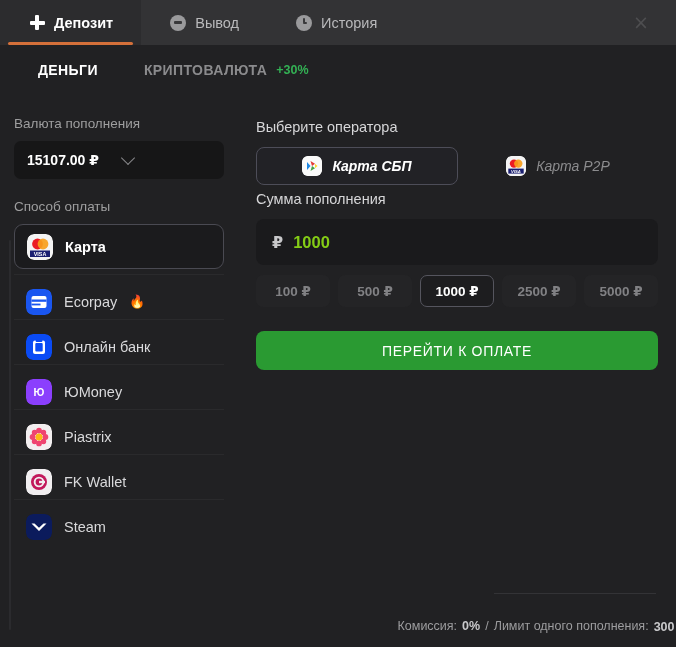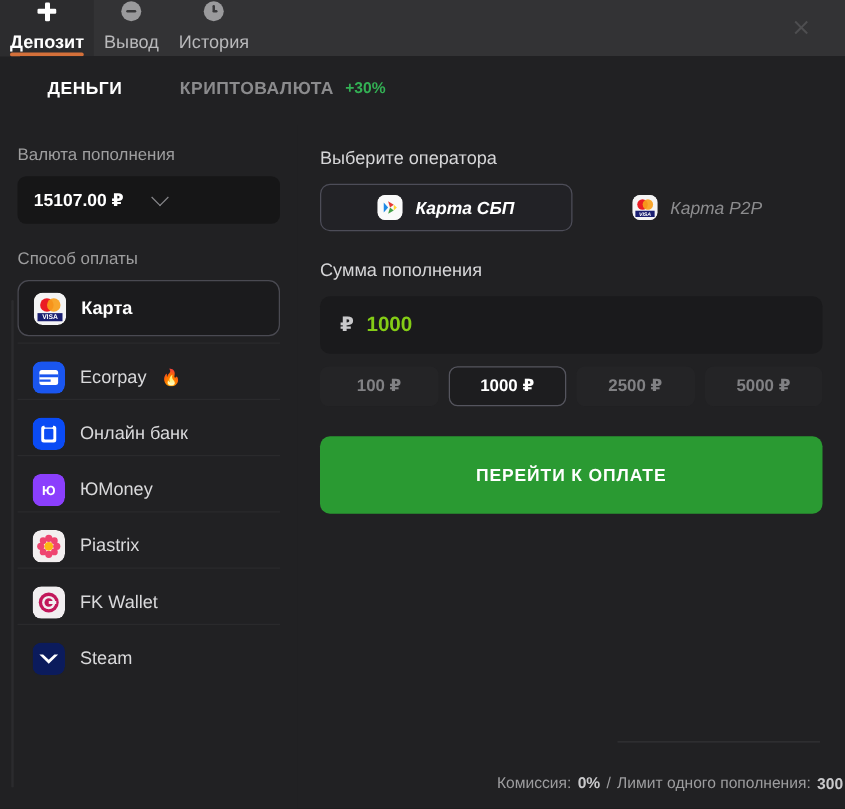--- a/index.html
+++ b/index.html
@@ -13,22 +13,22 @@
   #app { position: relative; width: 676px; height: 647px; background: #212123; }
 
   
   .winbar {
     position: absolute; left:0; top:0; width:676px; height:45px;
     background:#333335;
   }
   .wintabs { display:flex; align-items:stretch; height:45px; }
   .wintab {
     display:flex; align-items:center; gap:8px;
-    padding: 0 8px; height:45px; cursor:pointer; position:relative;
-    color:#b9b9bb; font-size:14.5px; white-space:nowrap;flex-direction:column;
+    padding: 0 28px; height:45px; cursor:pointer; position:relative;
+    color:#b9b9bb; font-size:14.5px; white-space:nowrap;
   }
   .wintab.active { background:#2c2c2e; color:#ffffff; font-weight:600; }
   .wintab.active .tab-underline {
     position:absolute; left:8px; right:8px; bottom:0; height:3px;
     background:#d4703a; border-radius:2px;
   }
   .tabicon { display:flex; align-items:center; justify-content:center; width:18px; height:18px; }
   .plus-ic { position:relative; width:15px; height:15px; }
   .plus-ic:before, .plus-ic:after {
     content:""; position:absolute; background:#fff; border-radius:1px;
@@ -116,21 +116,21 @@
   }
   .fire { font-size:13px; }
   .scrollbar {
     position:absolute; left:9px; top:140px; width:2px; height:390px;
     background:#2b2b2e; border-radius:1px;
   }
 
   
   .rightcol { position:absolute; left:238px; top:0; width:438px; height:547px; }
   .rtitle { color:#d6d6d8; font-size:14.5px; margin:19px 0 12px 18px; }
-  .rtitle.m2 { margin-top:24px; }
+  .rtitle.m2 { margin-top:6px; }
   .oprow { display:flex; gap:0; margin:0 18px;font-style:italic; }
   .opbtn {
     flex:1; height:38px; display:flex; align-items:center; justify-content:center; gap:10px;
     border-radius:8px; cursor:pointer; font-size:14px; color:#8c8c8e;
   }
   .opbtn.active {
     border:1px solid #4d4d58; background:#222226; color:#ffffff; font-weight:700;
   }
   .opicon {
     width:20px; height:20px; border-radius:6px; background:#f3f3f3;
@@ -144,23 +144,23 @@
   .amtval { color:#84cc16; font-size:16.5px; font-weight:700; }
   .chiprow { display:flex; gap:8px; margin:10px 18px 0; }
   .chip {
     flex:1; height:32px; border-radius:7px; background:#242426;
     display:flex; align-items:center; justify-content:center;
     color:#818184; font-size:13.5px; font-weight:700; cursor:pointer;
     border:1px solid transparent;
   }
   .chip.active { background:#1d1d1f; border:1px solid #55555e; color:#ffffff; }
   .paybtn {
-    margin:24px 18px 0; height:62px; border-radius:8px; background:#2a9a32;
+    margin:24px 18px 0; height:39px; border-radius:8px; background:#2a9a32;
     display:flex; align-items:center; justify-content:center; cursor:pointer;
-    color:#ffffff; font-size:14px; font-weight:700; letter-spacing:.7px;
+    color:#ffffff; font-size:14px; font-weight:400; letter-spacing:.7px;
   }
   .footdiv { position:absolute; left:256px; right:20px; top:493px; height:1px; background:#333336; }
   .foot {
     position:absolute; left:238px; right:0; top:505px; height:42px;
     display:flex; align-items:center; justify-content:center;
     color:#c9c9cb; font-size:12.5px; font-weight:700; gap:5px; white-space:nowrap;
   }
   .foot .dim { color:#9d9d9f; font-weight:400; }
 </style>
 </head>
@@ -352,20 +352,21 @@
 
       <div class="rtitle m2">Сумма пополнения</div>
 
       <div class="amtfield">
         <span class="amtcur">₽</span>
         <span class="amtval">1000</span>
       </div>
 
       <div class="chiprow">
         <div class="chip">100 ₽</div>
+        <div class="chip">500 ₽</div>
         <div class="chip active">1000 ₽</div>
         <div class="chip">2500 ₽</div>
         <div class="chip">5000 ₽</div>
       </div>
 
       <div class="paybtn">ПЕРЕЙТИ К ОПЛАТЕ</div>
 
       <div class="footdiv"></div>
 
       <div class="foot">

